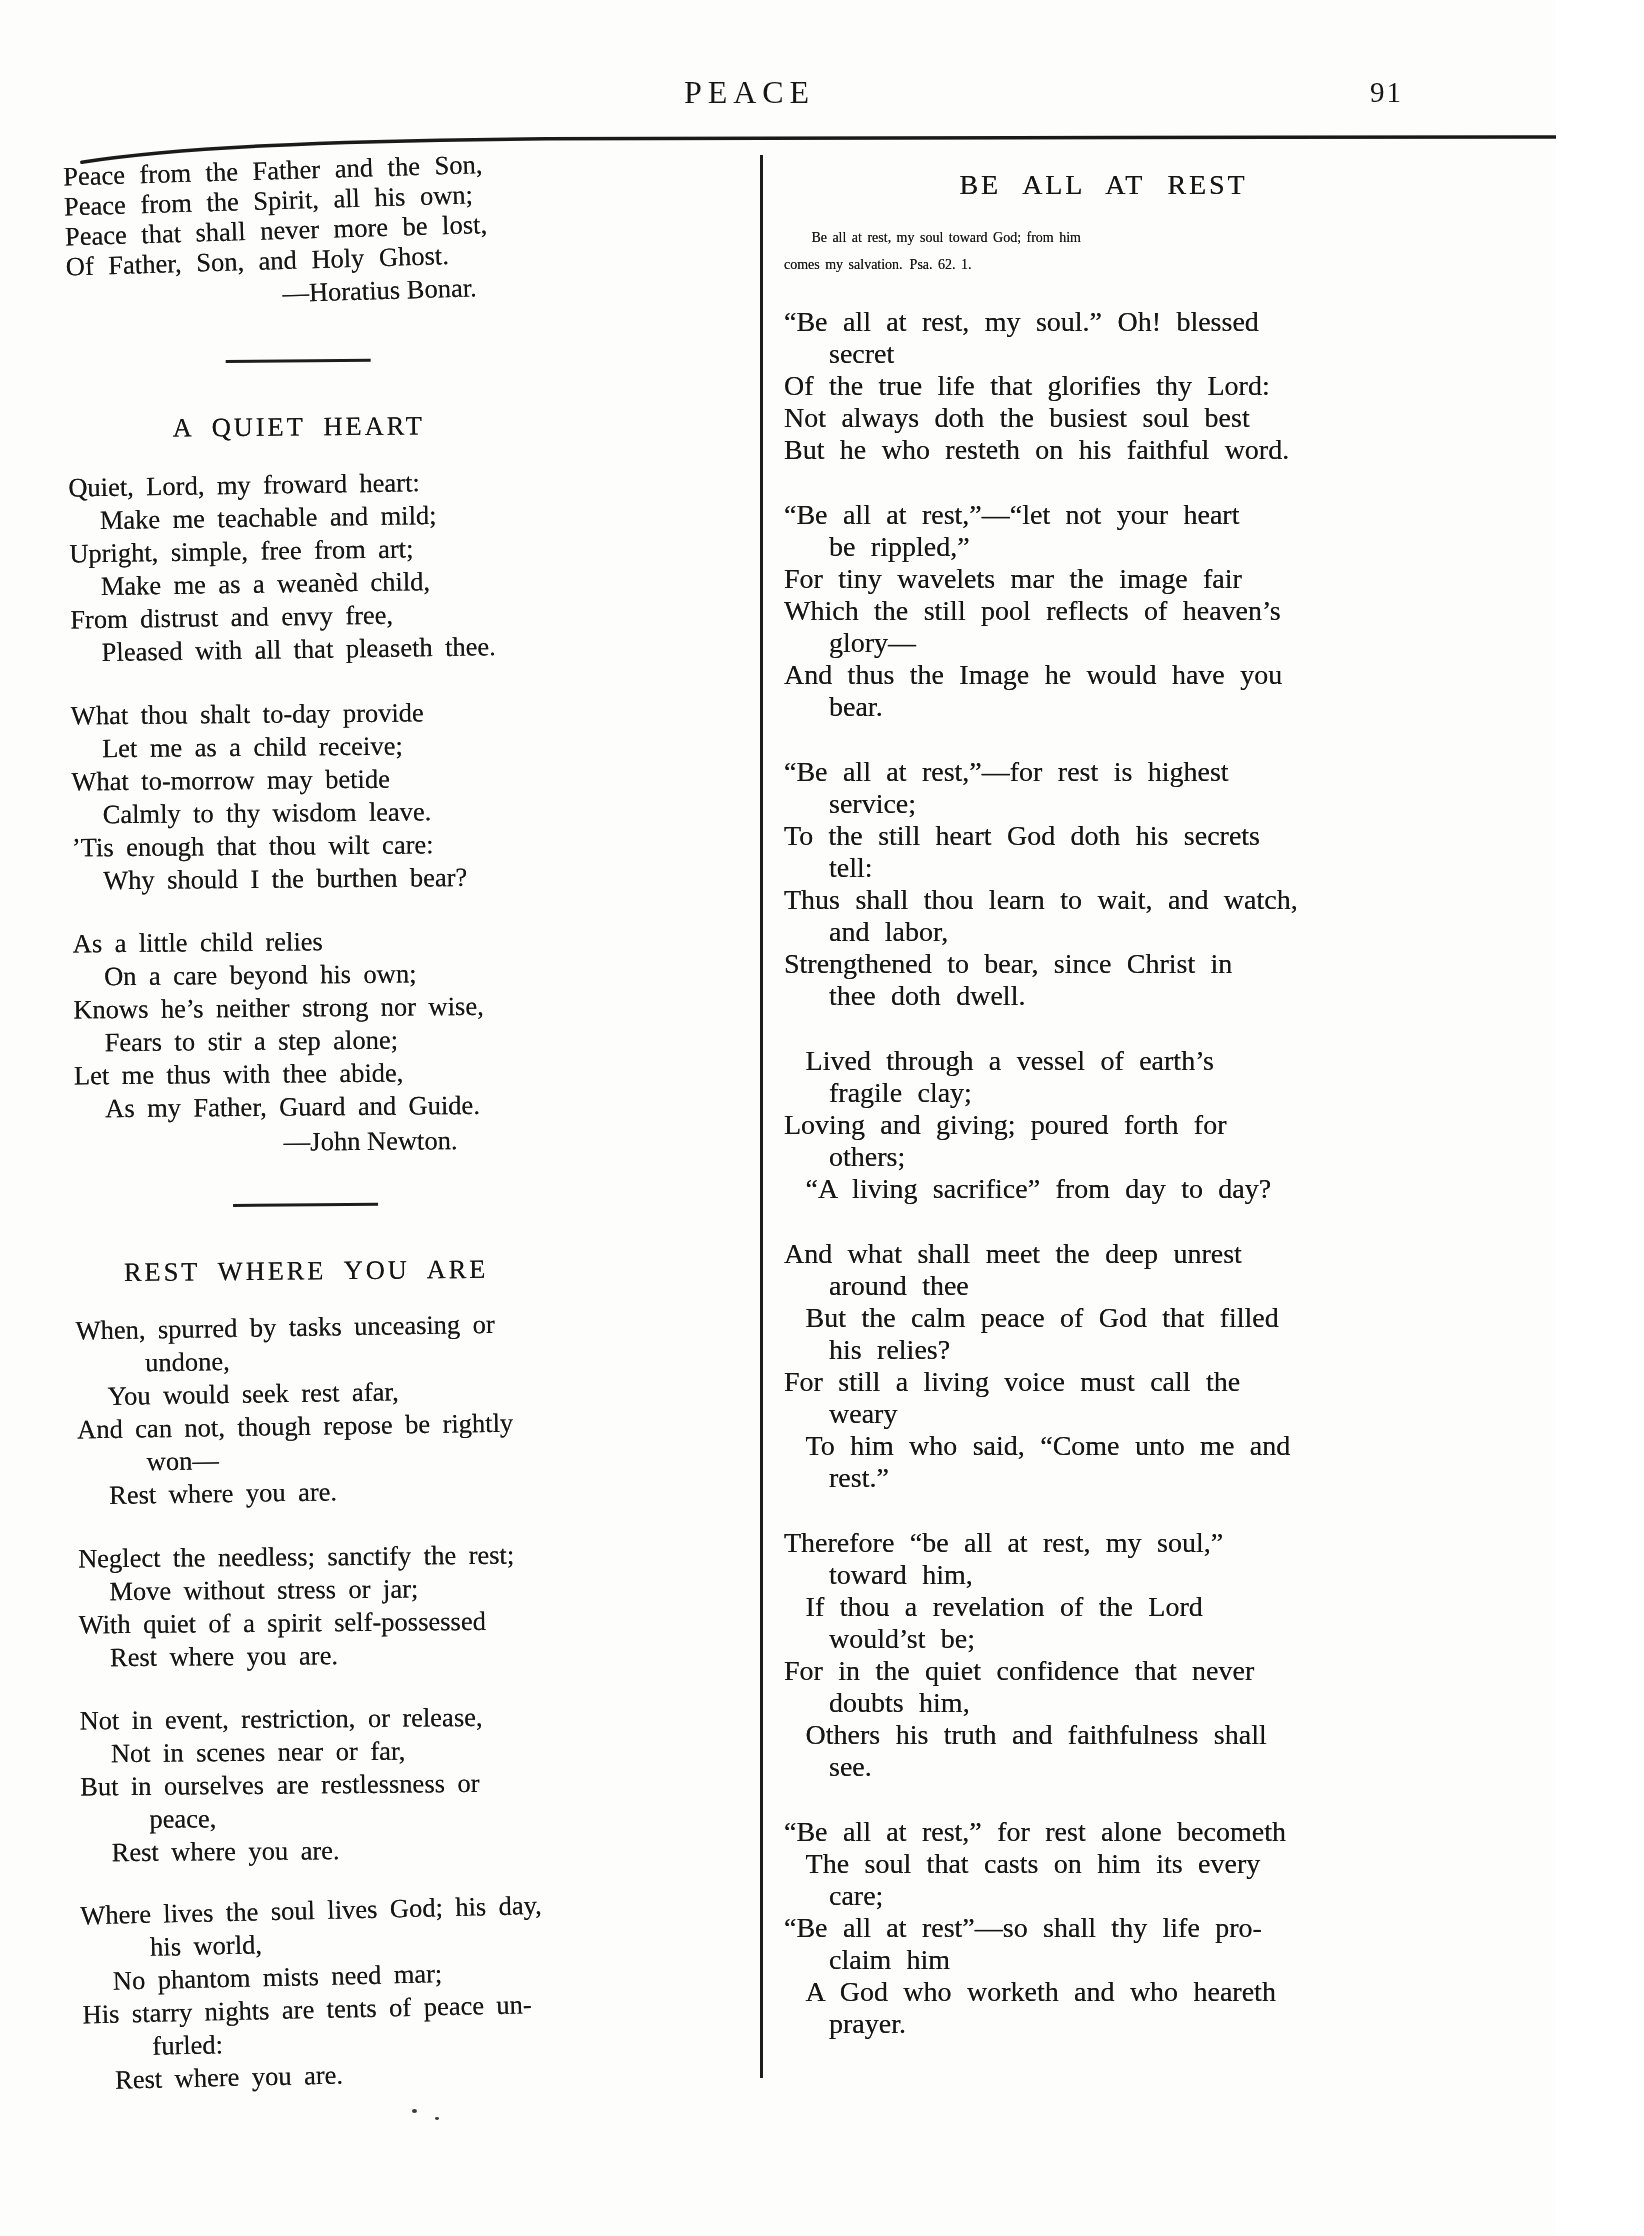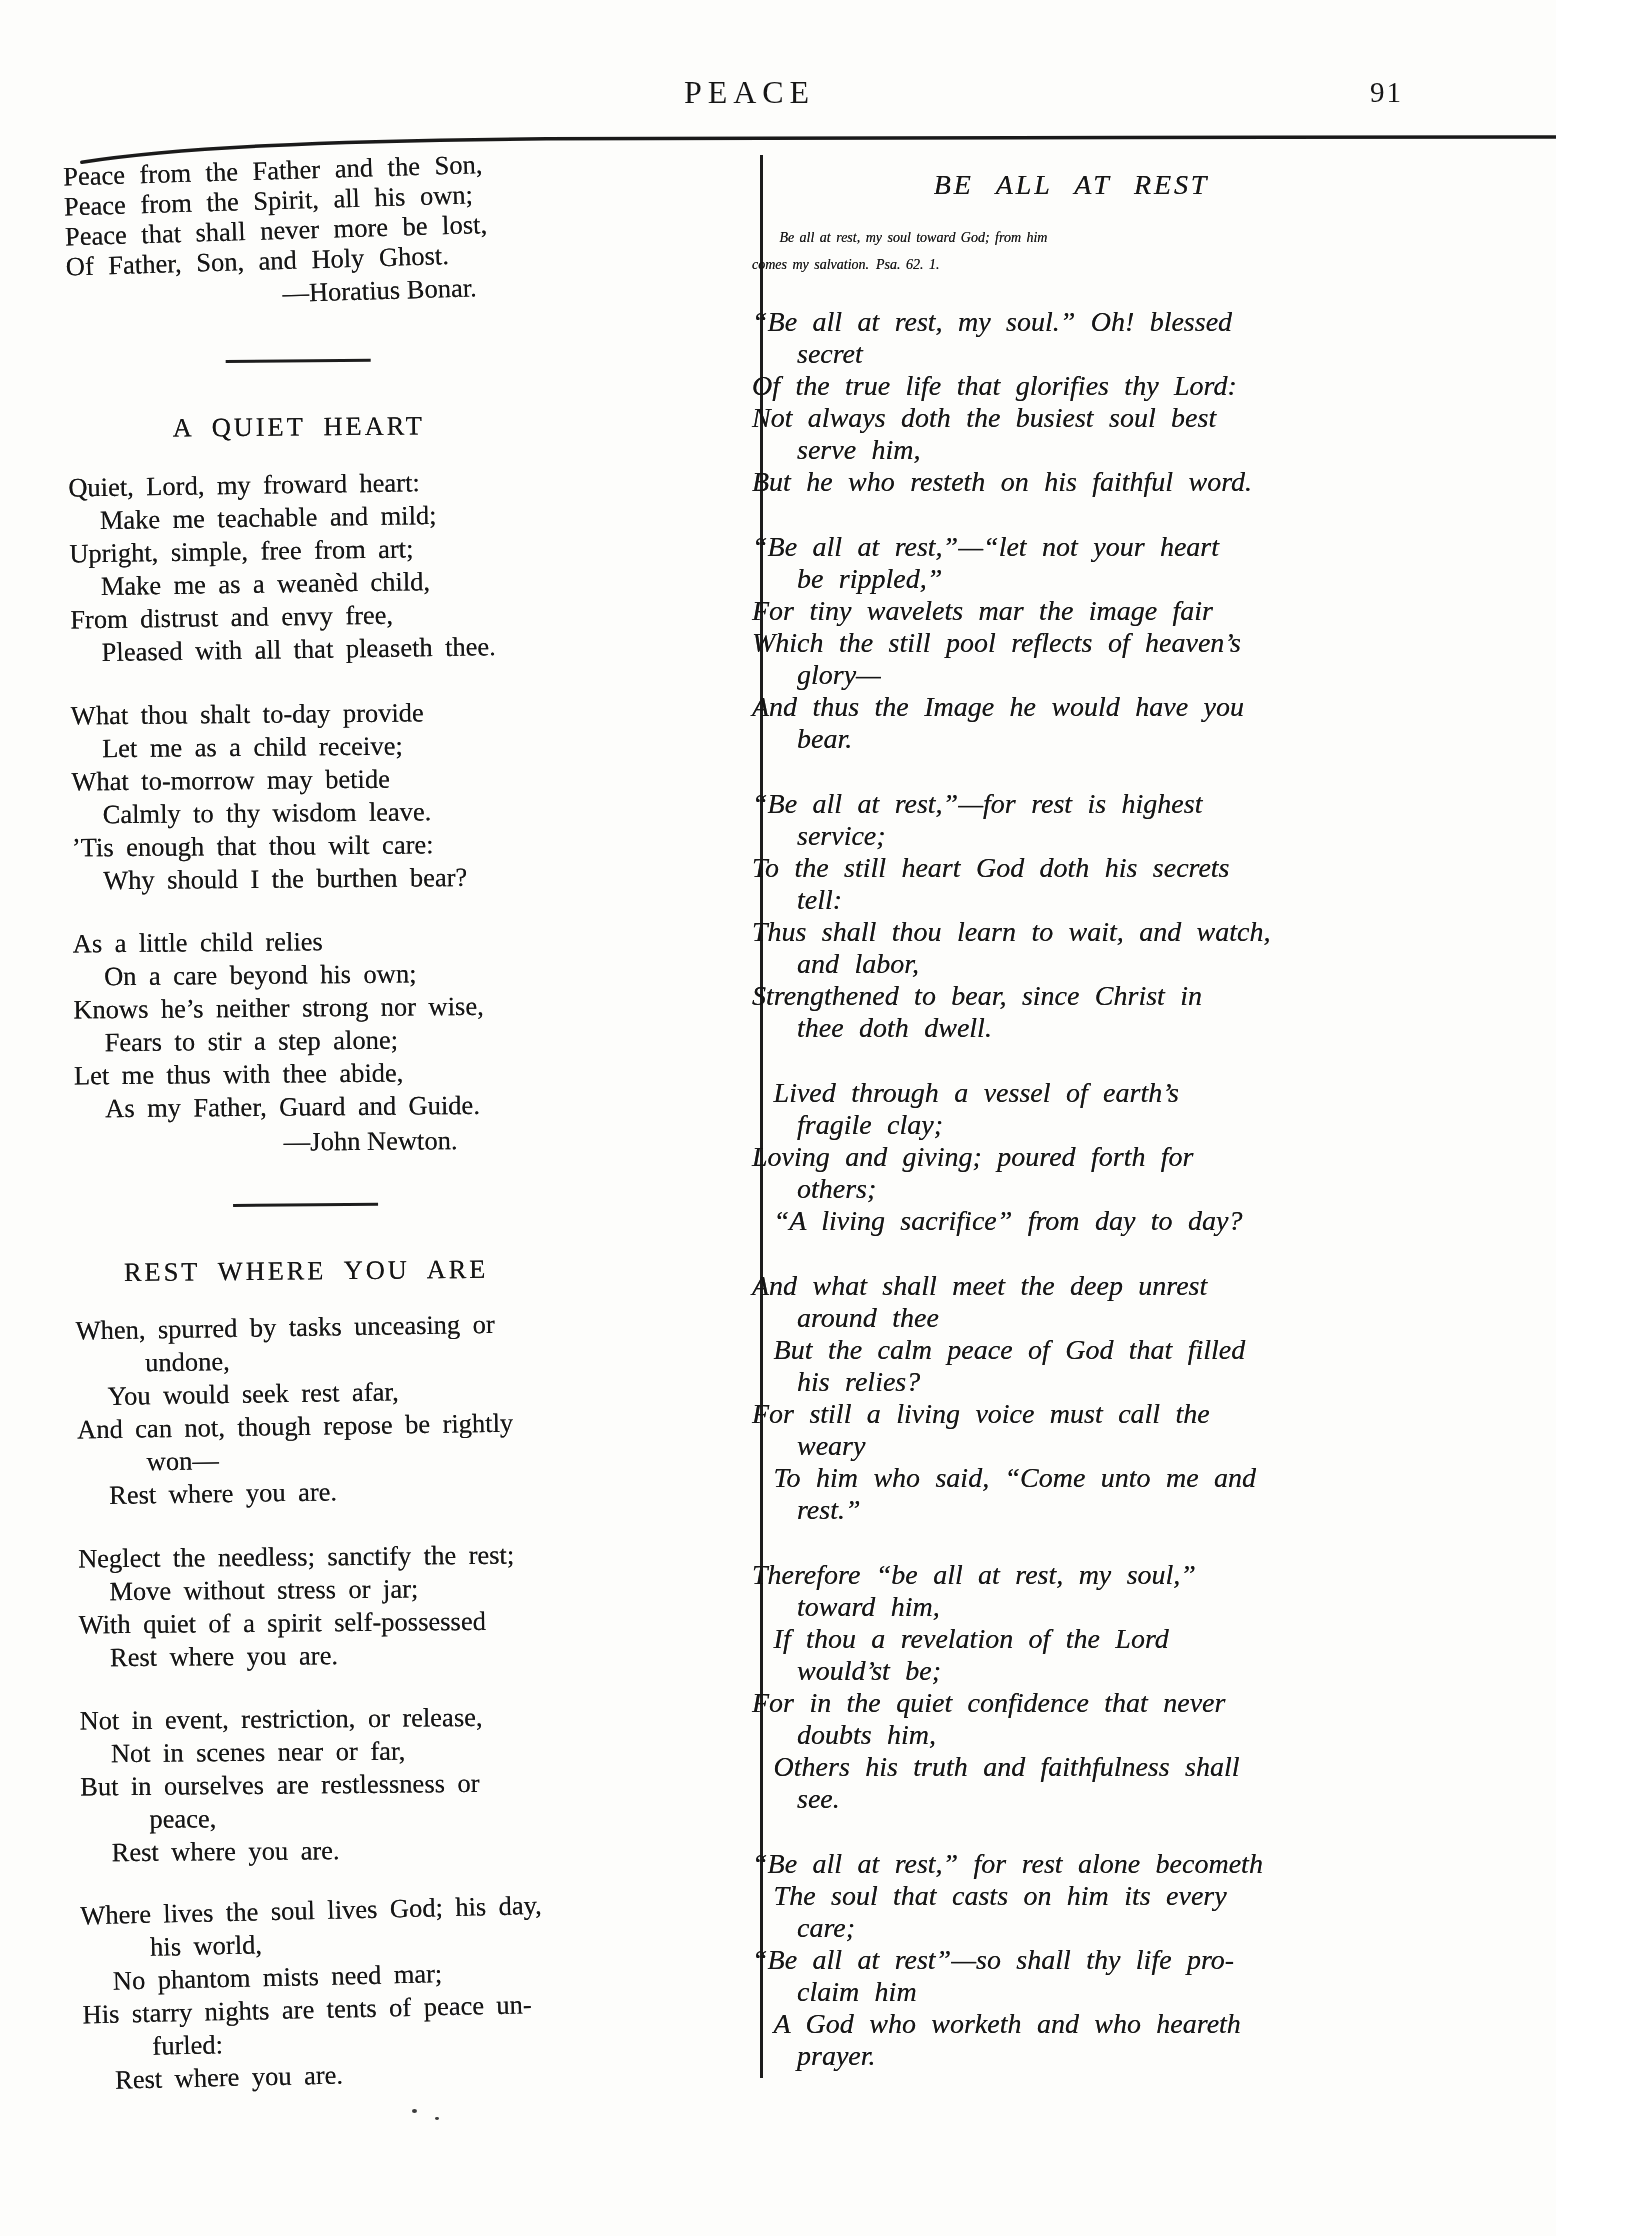--- a/index.html
+++ b/index.html
@@ -23,21 +23,21 @@
     position:absolute; left:760px; top:155px;
     width:2.9px; height:1923px; background:#1c1c1c;
   }
   
   .col{position:absolute;}
   .left-col{
     left:82px; top:161px; width:461px;
     font-size:26.5px;
     transform:rotate(-0.5deg); transform-origin:10% 95%;
   }
-  .right-col{left:752px; top:167px; width:639px; font-size:28px;font-style:italic;}
+  .right-col{left:784px; top:167px; width:639px; font-size:28px;}
   .pl{white-space:pre; text-shadow:0 0 0.5px rgba(10,10,10,.75);}
   .left-col .pl{line-height:33px; word-spacing:0.22em;}
   .right-col .pl{line-height:32px; word-spacing:0.30em;}
   .left-col .i1{padding-left:31px;}
   .left-col .i2{padding-left:69px;}
   .right-col .i1{padding-left:21.6px;}
   .right-col .i2{padding-left:45px;}
   .i3{padding-left:27.4px;}
   
   .sec-title{
@@ -173,21 +173,20 @@
         <h2 class="sec-title">BE ALL AT REST</h2>
         <div class="epigraph">
           <div class="pl i3">Be all at rest, my soul toward God; from him</div>
           <div class="pl i0">comes my salvation. Psa. 62. 1.</div>
         </div>
         <div class="stanza">
           <div class="pl i0">“Be all at rest, my soul.” Oh! blessed</div>
           <div class="pl i2">secret</div>
           <div class="pl i0">Of the true life that glorifies thy Lord:</div>
           <div class="pl i0">Not always doth the busiest soul best</div>
-          <div class="pl i2">serve him,</div>
           <div class="pl i0">But he who resteth on his faithful word.</div>
         </div>
         <div class="stanza">
           <div class="pl i0">“Be all at rest,”—“let not your heart</div>
           <div class="pl i2">be rippled,”</div>
           <div class="pl i0">For tiny wavelets mar the image fair</div>
           <div class="pl i0">Which the still pool reflects of heaven’s</div>
           <div class="pl i2">glory—</div>
           <div class="pl i0">And thus the Image he would have you</div>
           <div class="pl i2">bear.</div>

